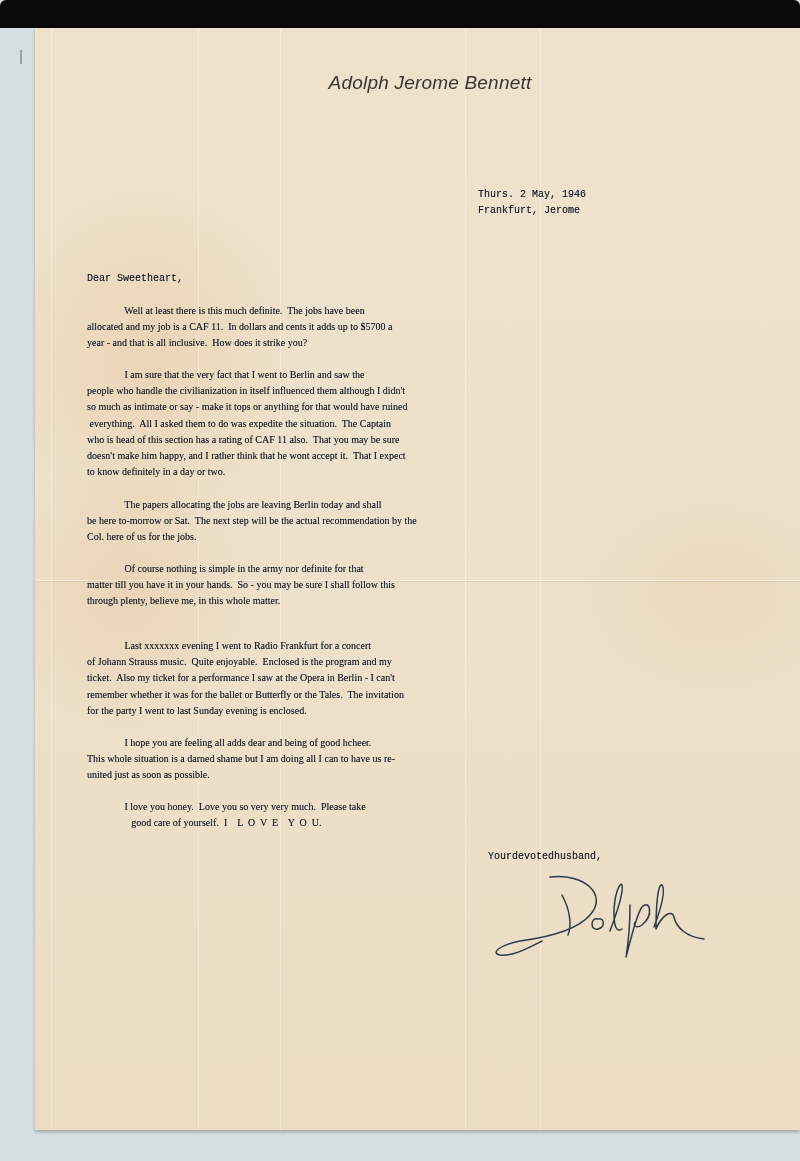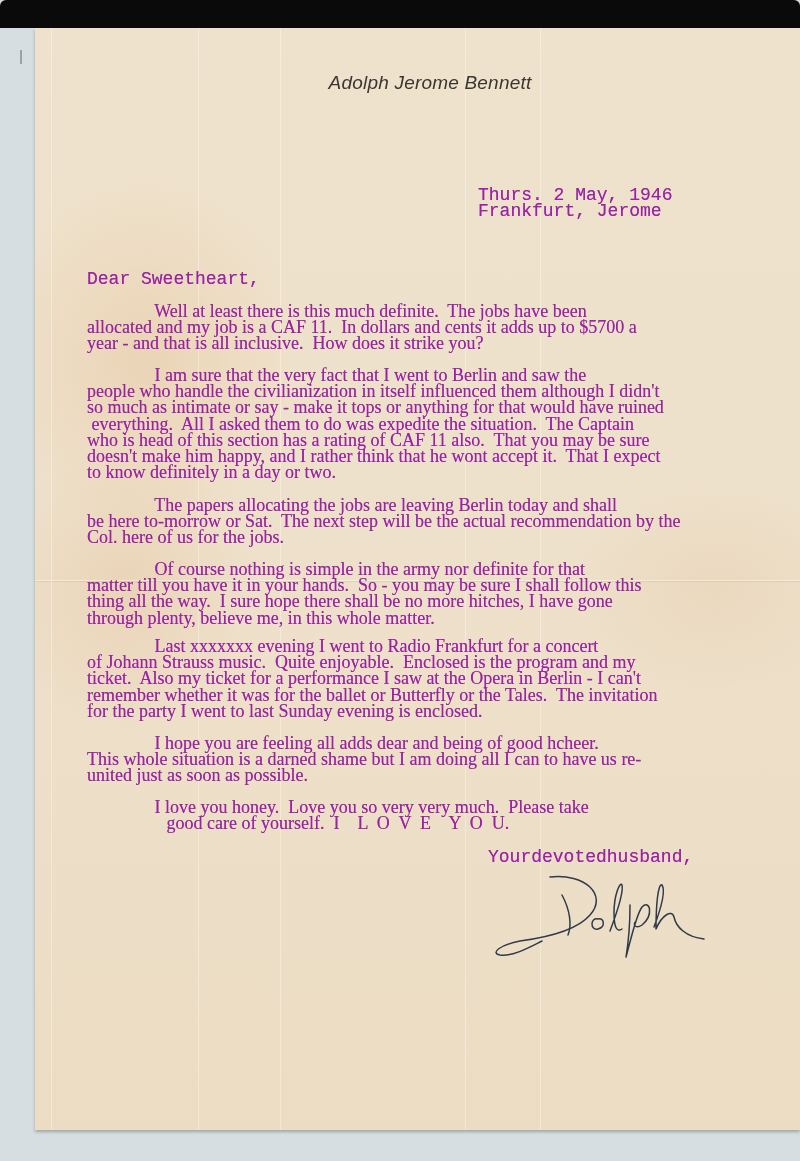--- a/index.html
+++ b/index.html
@@ -53,22 +53,22 @@
       text-align: center;
       font-family: "Liberation Sans", "DejaVu Sans", sans-serif;
       font-style: italic;
       font-size: 19px;
       color: #3a3632;
       letter-spacing: 0.2px;
       padding-left: 60px;
       box-sizing: border-box;
     }
     .typed {
-      color: #a21caf;
-      font-size: 18px;
+      color: #0f172a;
+      font-size: 10px;
       line-height: 16.2px;
       white-space: pre;
       position: absolute;
       text-shadow: 0 0 0.4px rgba(80,75,70,0.6);
     }
     .dateline { left: 478px; top: 187px; }
     .salutation { left: 87px; top: 271px; }
     .para { left: 87px; font-family: Liberation Serif, serif; }
     .closing { left: 488px; top: 849px; }
     .signature {
@@ -103,21 +103,21 @@
 <div class="typed dateline"><div>Thurs. 2 May, 1946</div><div>Frankfurt, Jerome</div></div>
 
 <div class="typed salutation">Dear Sweetheart,</div>
 
 <div class="typed para" style="top:303px;"><div>               Well at least there is this much definite.  The jobs have been</div><div>allocated and my job is a CAF 11.  In dollars and cents it adds up to $5700 a</div><div>year - and that is all inclusive.  How does it strike you?</div></div>
 
 <div class="typed para" style="top:367px;"><div>               I am sure that the very fact that I went to Berlin and saw the</div><div>people who handle the civilianization in itself influenced them although I didn't</div><div>so much as intimate or say - make it tops or anything for that would have ruined</div><div> everything.  All I asked them to do was expedite the situation.  The Captain</div><div>who is head of this section has a rating of CAF 11 also.  That you may be sure</div><div>doesn't make him happy, and I rather think that he wont accept it.  That I expect</div><div>to know definitely in a day or two.</div></div>
 
 <div class="typed para" style="top:497px;"><div>               The papers allocating the jobs are leaving Berlin today and shall</div><div>be here to-morrow or Sat.  The next step will be the actual recommendation by the</div><div>Col. here of us for the jobs.</div></div>
 
-<div class="typed para" style="top:561px;"><div>               Of course nothing is simple in the army nor definite for that</div><div>matter till you have it in your hands.  So - you may be sure I shall follow this</div><div>thing all the way.  I sure hope there shall be no more hitches, I have gone</div><div>through plenty, believe me, in this whole matter.</div></div>
+<div class="typed para" style="top:561px;"><div>               Of course nothing is simple in the army nor definite for that</div><div>matter till you have it in your hands.  So - you may be sure I shall follow this</div><div>through plenty, believe me, in this whole matter.</div></div>
 
 <div class="typed para" style="top:638px;"><div>               Last xxxxxxx evening I went to Radio Frankfurt for a concert</div><div>of Johann Strauss music.  Quite enjoyable.  Enclosed is the program and my</div><div>ticket.  Also my ticket for a performance I saw at the Opera in Berlin - I can't</div><div>remember whether it was for the ballet or Butterfly or the Tales.  The invitation</div><div>for the party I went to last Sunday evening is enclosed.</div></div>
 
 <div class="typed para" style="top:735px;"><div>               I hope you are feeling all adds dear and being of good hcheer.</div><div>This whole situation is a darned shame but I am doing all I can to have us re-</div><div>united just as soon as possible.</div></div>
 
 <div class="typed para" style="top:799px;text-align:center;"><div>               I love you honey.  Love you so very very much.  Please take</div><div>good care of yourself.  I    L  O  V  E    Y  O  U.</div></div>
 
 <div class="typed closing">Yourdevotedhusband,</div>
 
 <svg class="signature" viewBox="0 0 230 110" xmlns="http://www.w3.org/2000/svg">

